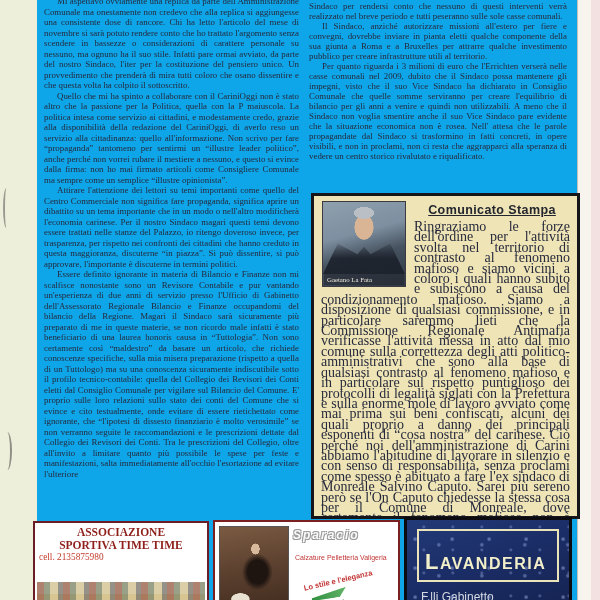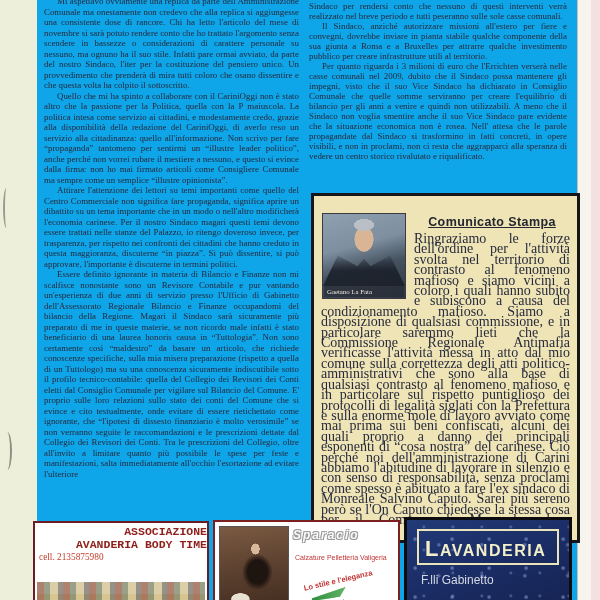--- a/index.html
+++ b/index.html
@@ -20,21 +20,21 @@
 
   
   .col{position:absolute;text-align:justify;font-size:8.9px;line-height:10.5px;}
   .col p{margin:0;text-indent:13px;}
   .col p.no-indent{text-indent:0;}
   .left-col{left:44px;top:-4px;width:255px;height:521px;overflow:hidden;}
   .right-col{left:309px;top:1px;width:258px;height:167px;overflow:hidden;line-height:10.0px;}
 
   
   .press-box{position:absolute;left:311px;top:193px;width:249px;height:312px;
-    background:#efe4b6;border:3px solid #15151a;padding:16px 7px;overflow:hidden;}
+    background:#efe4b6;border:3px solid #15151a;padding:4px 7px;overflow:hidden;}
   .press-title{font-family:"Liberation Sans","DejaVu Sans",sans-serif;
     font-size:12.5px;font-weight:bold;text-decoration:underline;letter-spacing:.4px;
     text-align:center;margin:3px 0 5px 0;color:#23262f;}
   .press-body{font-size:14px;line-height:10.4px;text-align:justify;}
   .press-sig{ margin-right:6px;font-size:9.8px;line-height:11.5px;margin-top:3px;}
 
   .mayor-photo{float:left;width:82px;height:84px;margin:1px 8px 3px 1px;position:relative;
     background:
       radial-gradient(ellipse 17px 10px at 50% 13%,#b9bfc4 58%,transparent 60%),
       radial-gradient(ellipse 16px 21px at 50% 30%,#d9b596 58%,transparent 61%),
@@ -43,21 +43,21 @@
   .mayor-photo .suit{position:absolute;left:0;bottom:12px;width:100%;height:34px;
     background:linear-gradient(180deg,transparent 0,rgba(25,30,40,.85) 55%);
     clip-path:polygon(0 100%,18% 10%,42% 42%,50% 20%,58% 42%,82% 10%,100% 100%);}
   .photo-caption{position:absolute;left:1px;right:1px;bottom:1px;
     background:rgba(35,38,48,.55);color:#ece8da;font-size:6.8px;line-height:9px;
     padding:1px 3px;font-family:"Liberation Serif",serif;}
 
   
   .ad{position:absolute;background:#fff;overflow:hidden;}
   .ad-bodytime{left:33px;top:521px;width:172px;height:95px;border:2px solid #6b1d27;}
-  .bt-title{font-weight:bold;color:#8e1f1a;text-align:right;font-size:11.5px;line-height:12.5px;margin-top:3px;font-family:Liberation Mono, monospace;}
+  .bt-title{font-weight:bold;color:#8e1f1a;text-align:center;font-size:11.5px;line-height:12.5px;margin-top:3px;}
   .bt-addr{color:#c23a2a;font-size:9.3px;line-height:10.5px;margin:1px 0 0 4px;}
   .bt-photo{position:absolute;left:2px;right:2px;bottom:0;height:36px;
     background:
       repeating-linear-gradient(90deg,rgba(122,44,34,.55) 0 7px,rgba(70,88,66,.5) 7px 13px,rgba(196,176,120,.45) 13px 21px,rgba(60,60,70,.5) 21px 26px),
       linear-gradient(180deg,#efe8cd 0 34%,#e6d7a6 34% 52%,#caa86a 52% 100%);}
 
   .ad-sparacio{left:213px;top:520px;width:183px;height:96px;border:2px solid #7a2020;}
   .sp-photo{position:absolute;left:4px;top:4px;width:68px;height:100px;border:1px solid #555;
     background:
       radial-gradient(ellipse 7px 9px at 52% 22%,#d9b99c 60%,transparent 62%),
@@ -75,23 +75,23 @@
   .sp-origin{position:absolute;left:92px;top:80px;color:#1b1b1b;font-size:7px;font-weight:bold;
     transform:rotate(-12deg);font-family:"Liberation Sans",sans-serif;}
 
   .ad-lavanderia{left:404px;top:517px;width:162px;height:99px;border:3px solid #0c0c10;
     background:
       radial-gradient(circle at 22% 66%,rgba(150,170,225,.5) 1px,transparent 2.5px),
       radial-gradient(circle at 74% 80%,rgba(150,170,225,.45) 1px,transparent 2.5px),
       radial-gradient(circle at 58% 30%,rgba(150,170,225,.35) 1px,transparent 2px),
       linear-gradient(160deg,#223a78 0%,#1b2d66 45%,#14224e 100%);
     background-size:37px 29px,43px 31px,29px 23px,100% 100%;}
-  .lv-logo{margin:9px 10px 0 10px;border:2px solid #e9e4ba;padding:9px 6px 3px 6px;
+  .lv-logo{margin:9px 10px 0 10px;border:2px solid #e9e4ba;padding:18px 6px 3px 6px;
     color:#f3efc9;font-family:"Liberation Sans",sans-serif;font-weight:bold;
-    font-size:16px;letter-spacing:1.5px;line-height:18px;white-space:nowrap;}
+    font-size:16px;letter-spacing:1.5px;line-height:26px;white-space:nowrap;}
   .lv-logo .big-l{font-size:22px;}
   .lv-owner{margin:8px 0 0 14px;color:#d4d9e2;font-family:"Liberation Sans",sans-serif;font-size:12px;}
   .lv-service{margin:11px 0 0 10px;color:#efeab8;font-family:"Liberation Sans",sans-serif;
     font-weight:bold;font-size:8.6px;letter-spacing:.2px;}
 </style>
 </head>
 <body>
 
 <div class="page">
 
@@ -106,41 +106,41 @@
 
   <div class="col left-col">
     <p>Mi aspettavo ovviamente una replica da parte dell'Amministrazione Comunale ma onestamente non credevo che alla replica si aggiungesse una consistente dose di rancore. Chi ha letto l'articolo del mese di novembre si sarà potuto rendere conto che ho trattato l'argomento senza scendere in bassezze o considerazioni di carattere personale su nessuno, ma ognuno ha il suo stile. Infatti pare ormai avviato, da parte del nostro Sindaco, l'iter per la costituzione del pensiero unico. Un provvedimento che prenderà di mira tutti coloro che osano dissentire e che questa volta ha colpito il sottoscritto.</p>
     <p>Quello che mi ha spinto a collaborare con il CariniOggi non è stato altro che la passione per la Politica, quella con la P maiuscola. La politica intesa come servizio ai cittadini, e modestamente credo, grazie alla disponibilità della redazione del CariniOggi, di averlo reso un servizio alla cittadinanza: quello all'informazione. Non scrivo per fare “propaganda” tantomeno per sentirmi un “illustre leader politico”, anche perché non vorrei rubare il mestiere a nessuno, e questo si evince dalla firma: non ho mai firmato articoli come Consigliere Comunale ma sempre come un semplice “illustre opinionista”.</p>
     <p>Attirare l'attenzione dei lettori su temi importanti come quello del Centro Commerciale non significa fare propaganda, significa aprire un dibattito su un tema importante che in un modo o nell'altro modificherà l'economia carinese. Per il nostro Sindaco magari questi temi devono essere trattati nelle stanze del Palazzo, io ritengo doveroso invece, per trasparenza, per rispetto nei confronti dei cittadini che hanno creduto in questa maggioranza, discuterne “in piazza”. Si può dissentire, si può approvare, l'importante è discuterne in termini politici.</p>
     <p>Essere definito ignorante in materia di Bilancio e Finanze non mi scalfisce nonostante sono un Revisore Contabile e pur vantando un'esperienza di due anni di servizio presso l'Ufficio di Gabinetto dell'Assessorato Regionale Bilancio e Finanze occupandomi del bilancio della Regione. Magari il Sindaco sarà sicuramente più preparato di me in queste materie, se non ricordo male infatti è stato beneficiario di una laurea honoris causa in “Tuttologia”. Non sono certamente così “maldestro” da basare un articolo, che richiede conoscenze specifiche, sulla mia misera preparazione (rispetto a quella di un Tuttologo) ma su una conoscenza sicuramente indiscutibile sotto il profilo tecnico-contabile: quella del Collegio dei Revisori dei Conti eletti dal Consiglio Comunale per vigilare sul Bilancio del Comune. E' proprio sulle loro relazioni sullo stato dei conti del Comune che si evince e cito testualmente, onde evitare di essere rietichettato come ignorante, che “l'ipotesi di dissesto finanziario è molto verosimile” se non verranno seguite le raccomandazioni e le prescrizioni dettate dal Collegio dei Revisori dei Conti. Tra le prescrizioni del Collegio, oltre all'invito a limitare quanto più possibile le spese per feste e manifestazioni, salta immediatamente all'occhio l'esortazione ad evitare l'ulteriore</p>
   </div>
 
   <div class="col right-col">
     <p class="no-indent">Sindaco per rendersi conto che nessuno di questi interventi verrà realizzato nel breve periodo e tutti peseranno sulle sole casse comunali.</p>
-    <p>Il Sindaco, anziché autorizzare missioni all'estero per fiere e convegni, dovrebbe inviare in pianta stabile qualche componente della sua giunta a Roma e a Bruxelles per attrarre qualche investimento pubblico per creare infrastrutture utili al territorio.</p>
+    <p>Il Sindaco, anziché autorizzare missioni all'estero per fiere e convegni, dovrebbe inviare in pianta eletti qualche componente della sua giunta a Roma e a Bruxelles per attrarre qualche investimento pubblico per creare infrastrutture utili al territorio.</p>
     <p>Per quanto riguarda i 3 milioni di euro che l'Errichten verserà nelle casse comunali nel 2009, dubito che il Sindaco possa mantenere gli impegni, visto che il suo Vice Sindaco ha dichiarato in Consiglio Comunale che quelle somme serviranno per creare l'equilibrio di bilancio per gli anni a venire e quindi non utilizzabili. A meno che il Sindaco non voglia smentire anche il suo Vice Sindaco pare evidente che la situazione economica non è rosea. Nell' attesa che le parole propagandate dal Sindaco si trasformino in fatti concreti, in opere visibili, e non in proclami, non ci resta che aggrapparci alla speranza di vedere un centro storico rivalutato e riqualificato.</p>
   </div>
 
   <div class="press-box">
     <div class="mayor-photo">
       <div class="suit"></div>
       <div class="photo-caption">Gaetano La Fata</div>
     </div>
     <div class="press-title">Comunicato Stampa</div>
     <div class="press-body">Ringraziamo le forze dell'ordine per l'attività svolta nel territorio di contrasto al fenomeno mafioso e siamo vicini a coloro i quali hanno subito e subiscono a causa del condizionamento mafioso. Siamo a disposizione di qualsiasi commissione, e in particolare saremmo lieti che la Commissione Regionale Antimafia verificasse l'attività messa in atto dal mio comune sulla correttezza degli atti politico-amministrativi che sono alla base di qualsiasi contrasto al fenomeno mafioso e in particolare sul rispetto puntiglioso dei protocolli di legalità siglati con la Prefettura e sulla enorme mole di lavoro avviato come mai prima sui beni confiscati, alcuni dei quali proprio a danno dei principali esponenti di “cosa nostra” del carinese. Ciò perché noi dell'amministrazione di Carini abbiamo l'abitudine di lavorare in silenzio e con senso di responsabilità, senza proclami come spesso è abituato a fare l'ex sindaco di Monreale Salvino Caputo. Sarei più sereno però se l'On Caputo chiedesse la stessa cosa per il Comune di Monreale, dove certamente il fenomeno mafioso non è meno diffuso e dove altrettante indagini importanti e delicate sono state avviate da parte degli organi inquirenti, in particolare durante la sua Amministrazione Caputo.</div>
     <div class="press-sig">
       <div>IL SINDACO</div>
       <div>Gaetano La Fata</div>
     </div>
   </div>
 
   <div class="ad ad-bodytime">
     <div class="bt-title">
       <div>ASSOCIAZIONE</div>
-      <div>AVANDERIA BODY TIME</div>
+      <div>SPORTIVA TIME TIME</div>
     </div>
     <div class="bt-addr">cell. 2135875980</div>
     <div class="bt-photo"></div>
   </div>
 
   <div class="ad ad-sparacio">
     <div class="sp-photo"></div>
     <div class="sp-name">Sparacio</div>
     <div class="sp-tag">Calzature Pelletteria Valigeria</div>
     <div class="sp-slogan">Lo stile e l'eleganza</div>

